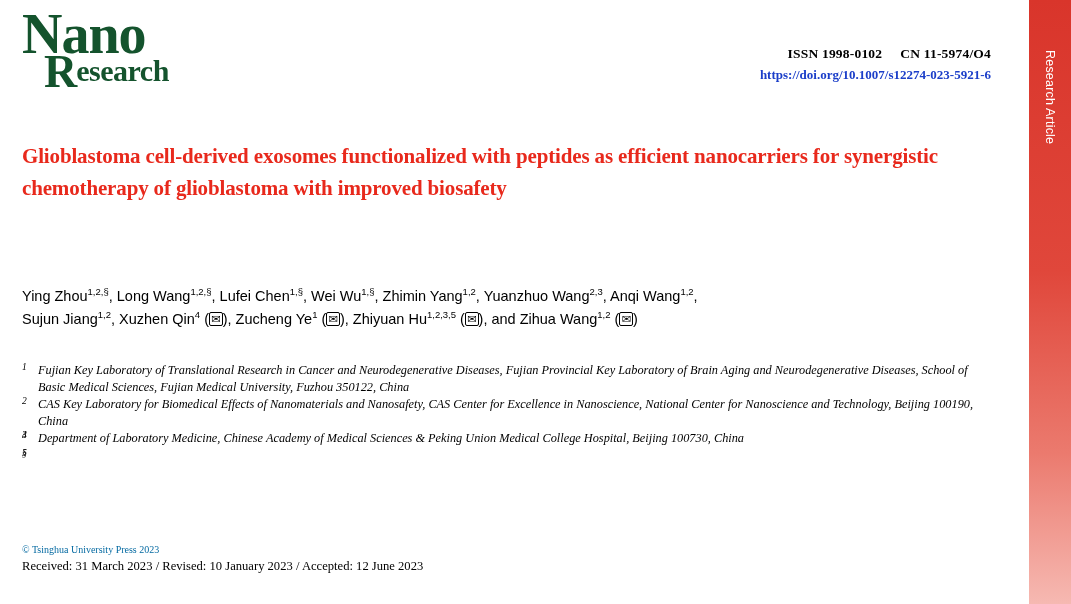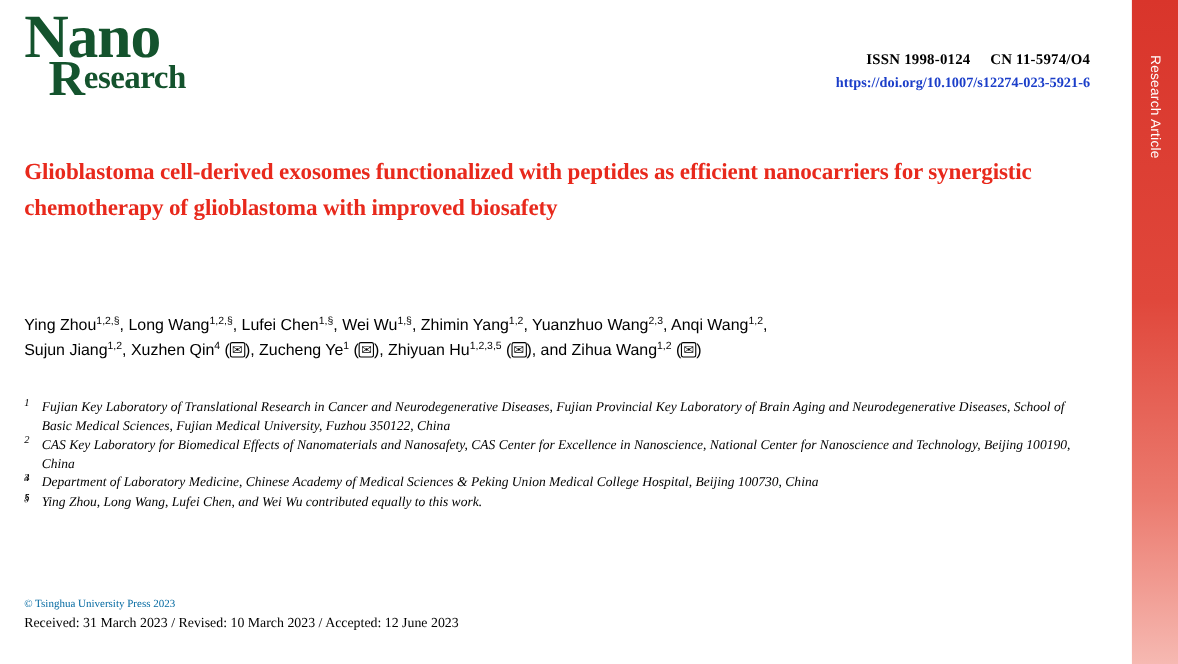--- a/index.html
+++ b/index.html
@@ -191,21 +191,21 @@
   <div class="side-tab-label">Research Article</div>
 </div>
 
 <div class="masthead">
   <div class="nano">Nano</div>
   <div class="rline"><span>R</span><span class="research-word">esearch</span></div>
 </div>
 
 <div class="issn-block">
   <div class="issn-line">
-    <span>ISSN 1998-0124</span><span class="gap"></span><span>CN 11-5974/O4</span>
+    <span>ISSN 1998-0102</span><span class="gap"></span><span>CN 11-5974/O4</span>
   </div>
   <div class="doi-line">https://doi.org/10.1007/s12274-023-5921-6</div>
 </div>
 
 <div class="title">Glioblastoma cell-derived exosomes functionalized with peptides as efficient nanocarriers for synergistic chemotherapy of glioblastoma with improved biosafety</div>
 
 <div class="authors">
   <span>Ying Zhou<sup>1,2,§</sup></span>,
   <span>Long Wang<sup>1,2,§</sup></span>,
   <span>Lufei Chen<sup>1,§</sup></span>,
@@ -238,28 +238,27 @@
   </span>
   <span class="aff-row">
     <span class="aff-marker">4</span>
     <span>Department of Laboratory Medicine, Chinese Academy of Medical Sciences &amp; Peking Union Medical College Hospital, Beijing 100730, China</span>
   </span>
   <span class="aff-row">
     <span class="aff-marker">5</span>
   </span>
   <span class="aff-row">
     <span class="aff-marker">§</span>
-    <span>Ying Zhou, Long Wang, Lufei Chen, and Wei Wu contributed equally to this work.</span>
   </span>
 </div>
 
 <div class="copyright">© Tsinghua University Press 2023</div>
 
 <div class="dates">
   <b>Received:</b>
   <span>31 March 2023</span>
   <span>/</span>
   <b>Revised:</b>
-  <span>10 March 2023</span>
+  <span>10 January 2023</span>
   <span>/</span>
   <b>Accepted:</b>
   <span>12 June 2023</span>
 </div>
 
 </body></html>

